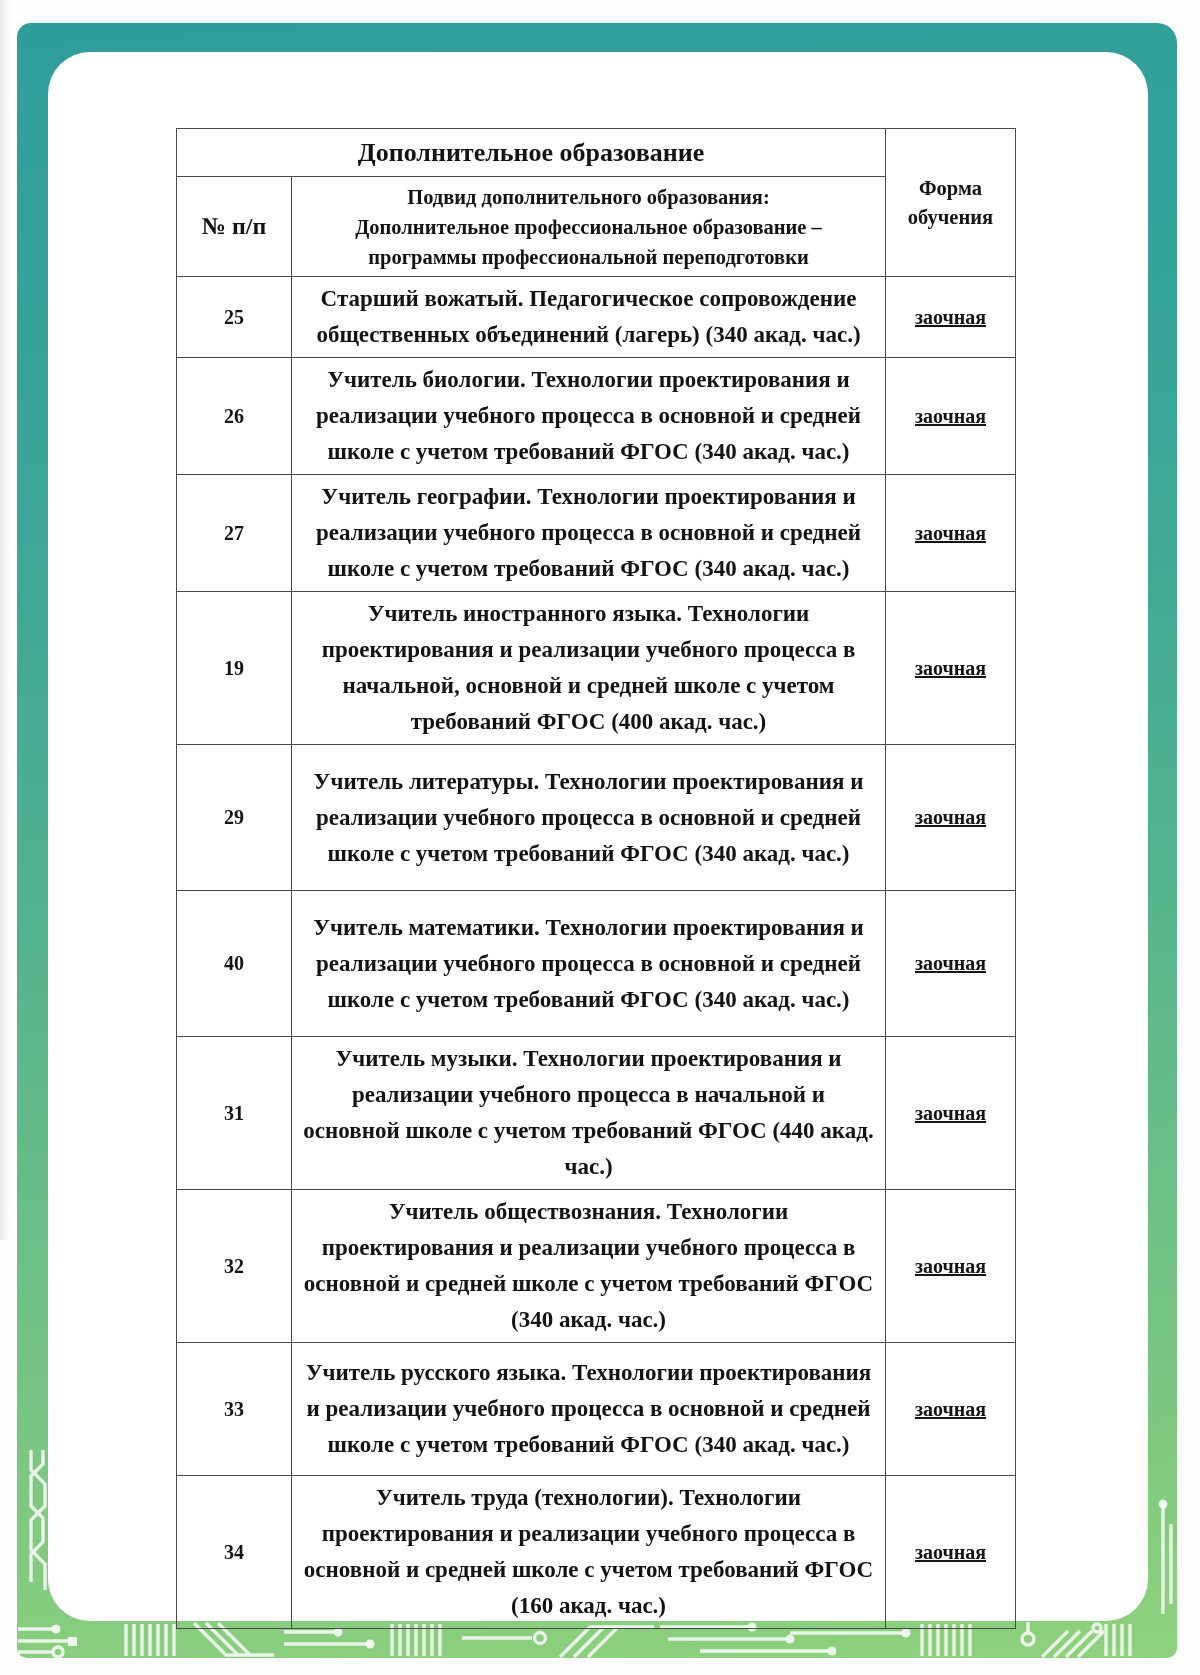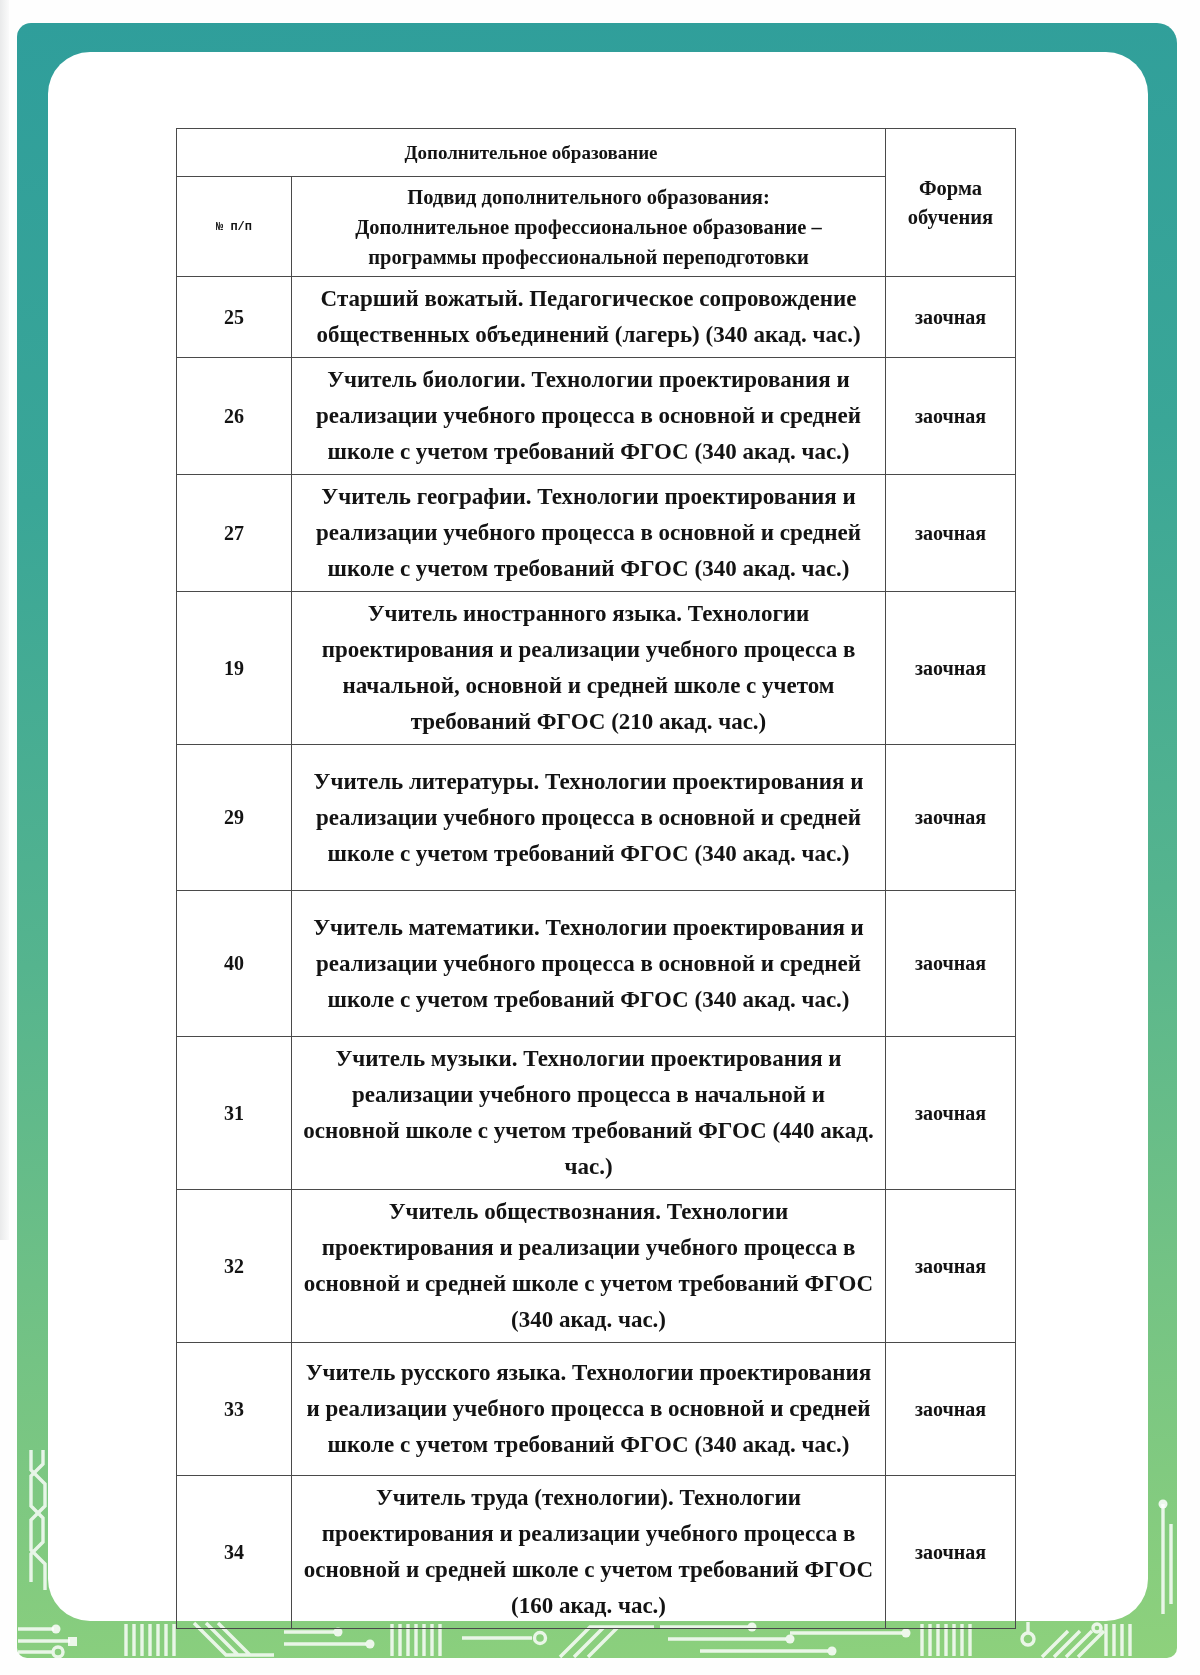--- a/index.html
+++ b/index.html
@@ -36,27 +36,27 @@
     position:absolute;left:176px;top:128px;z-index:4;
     border-collapse:collapse;table-layout:fixed;
     color:#131313;
   }
   table.doc td{
     border:1.3px solid #4a4a4a;
     text-align:center;vertical-align:middle;
     font-weight:bold;
     padding:4px 10px;
   }
-  td.title-cell{font-size:19px;margin-left:12px;}
-  td.num-head{font-size:12px;font-family:Liberation Mono, monospace;}
+  td.title-cell{font-size:26px;margin-left:12px;}
+  td.num-head{font-size:24px;}
   td.sub-head{font-size:20.5px;line-height:30px;white-space:pre-line;padding:4px 14px;}
   td.form-head{font-size:20.5px;line-height:29px;}
   td.num-cell{font-size:20px;}
   td.prog-cell{font-size:23px;line-height:36px;padding:6px 24px;}
-  td.form-cell{font-size:20px;}
+  td.form-cell{font-size:20px;text-decoration:underline;}
 </style>
 </head>
 <body>
 
 <div>
   <div class="scan-edge"></div>
 
   <div class="frame">
     <div class="frame-inner"></div>
   </div>
@@ -140,21 +140,21 @@
         <td class="prog-cell">Учитель биологии. Технологии проектирования и реализации учебного процесса в основной и средней школе с учетом требований ФГОС (340 акад. час.)</td>
         <td class="form-cell">заочная</td>
       </tr>
       <tr style="height:96px">
         <td class="num-cell">27</td>
         <td class="prog-cell">Учитель географии. Технологии проектирования и реализации учебного процесса в основной и средней школе с учетом требований ФГОС (340 акад. час.)</td>
         <td class="form-cell">заочная</td>
       </tr>
       <tr style="height:120px">
         <td class="num-cell">19</td>
-        <td class="prog-cell">Учитель иностранного языка. Технологии проектирования и реализации учебного процесса в начальной, основной и средней школе с учетом требований ФГОС (210 акад. час.)</td>
+        <td class="prog-cell">Учитель иностранного языка. Технологии проектирования и реализации учебного процесса в начальной, основной и средней школе с учетом требований ФГОС (400 акад. час.)</td>
         <td class="form-cell">заочная</td>
       </tr>
       <tr style="height:146px">
         <td class="num-cell">29</td>
         <td class="prog-cell">Учитель литературы. Технологии проектирования и реализации учебного процесса в основной и средней школе с учетом требований ФГОС (340 акад. час.)</td>
         <td class="form-cell">заочная</td>
       </tr>
       <tr style="height:146px">
         <td class="num-cell">40</td>
         <td class="prog-cell">Учитель математики. Технологии проектирования и реализации учебного процесса в основной и средней школе с учетом требований ФГОС (340 акад. час.)</td>

